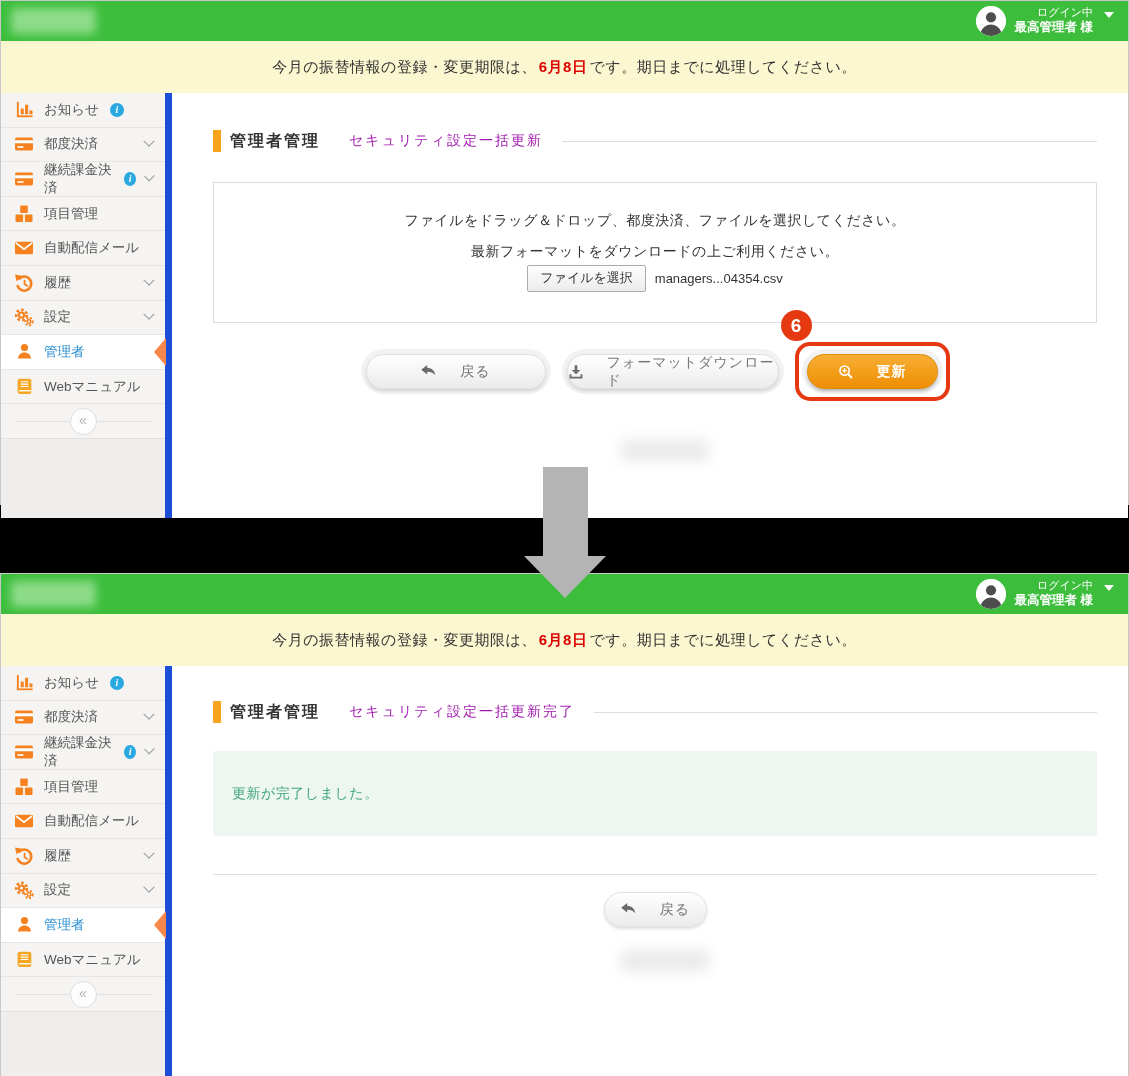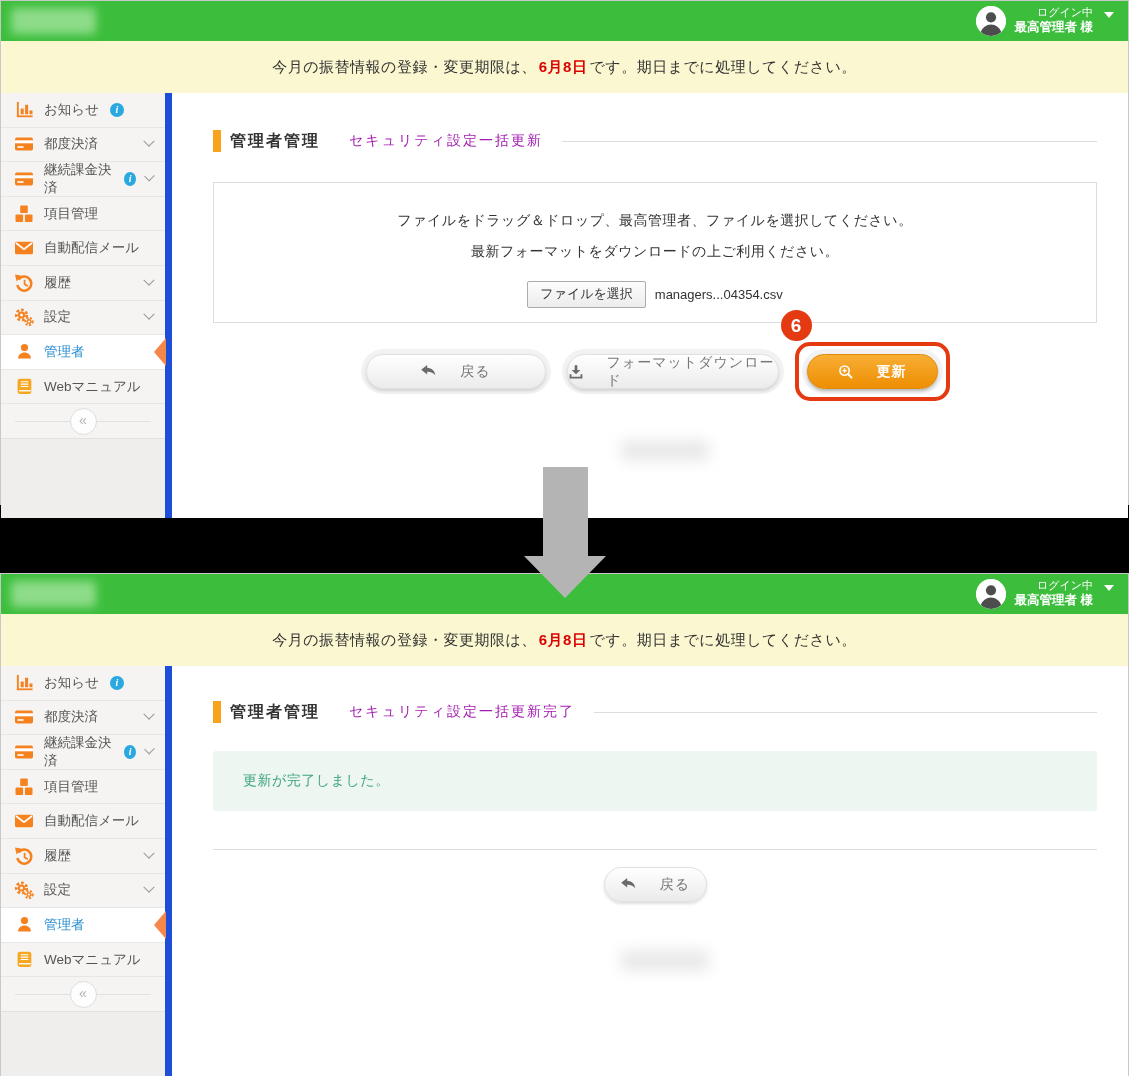--- a/index.html
+++ b/index.html
@@ -60,21 +60,21 @@
   .shot1 .title-row { margin-top:37px; }
   .shot2 .title-row { margin-top:35px; }
   .tbar { width:8px; height:22px; background:#f9a21c; flex:0 0 auto; }
   .ttl { font-size:16px; font-weight:bold; color:#333; letter-spacing:2px; white-space:nowrap; }
   .tsub { font-size:14px; color:#a21caf; letter-spacing:2px; white-space:nowrap; margin-left:20px; }
   .tline { flex:1; height:1px; background:#ddd; margin-left:10px; }
 
   .dropzone { margin-top:30px; height:141px; border:1px solid #ddd; text-align:center; font-size:14px; color:#333; }
   .dz-line1 { margin-top:29px; letter-spacing:.5px; }
   .dz-line2 { margin-top:13px; letter-spacing:.5px; }
-  .file-row { margin-top:20px; display:flex; align-items:center; justify-content:center; gap:9px; }
+  .file-row { margin-top:4px; display:flex; align-items:center; justify-content:center; gap:9px; }
   .file-btn { border:1px solid #ababab; background:linear-gradient(#fdfdfd,#ececec); border-radius:2px;
               padding:3px 12px 4px; font-size:13px; color:#333; cursor:pointer;
               font-family:"Liberation Sans",sans-serif; }
   .file-name { font-size:13px; color:#333; }
 
   .buttons-row { margin-top:19px; display:flex; justify-content:center; align-items:center; gap:11px; }
   .pill-outer { background:#f2f2f2; border-radius:28px; padding:5px; }
   .pill { display:flex; align-items:center; justify-content:center; gap:23px;
           background:linear-gradient(#ffffff,#ebebeb); border:1px solid #e0e0e0; border-radius:22px;
           height:35px; font-size:14px; color:#777; letter-spacing:1px; cursor:pointer;
@@ -88,22 +88,22 @@
   .step-badge { position:absolute; top:-36px; left:-18px; width:31px; height:31px; border-radius:50%;
                 background:#e53911; color:#fff; font-size:19px; font-weight:bold;
                 display:flex; align-items:center; justify-content:center; z-index:6; }
 
   .redacted { position:absolute; left:449px; width:88px; height:21px; background:#e9e9e9;
               border-radius:3px; filter:blur(7px); }
   .redacted.r1 { top:347px; }
   .redacted.r2 { top:284px; }
 
   
-  .success-box { margin-top:28px; height:60px; background:#edf6f1; border-radius:3px;
-                 display:flex; align-items:center; padding-left:30px; color:#3fa57d; font-size:14px;
+  .success-box { margin-top:28px; height:85px; background:#edf6f1; border-radius:3px;
+                 display:flex; align-items:center; padding-left:19px; color:#3fa57d; font-size:14px;
                  letter-spacing:.5px; }
   .divider { margin-top:38px; height:1px; background:#ddd; }
   .back-row { margin-top:17px; display:flex; justify-content:center; }
   .pill.back2 { width:103px; border-radius:19px; }
 
   
   .big-arrow { position:absolute; left:524px; top:467px; width:82px; height:132px; z-index:40; pointer-events:none; }
   .big-arrow .shaft { position:absolute; left:19px; top:0; width:45px; height:90px; background:#b4b4b4; }
   .big-arrow .head { position:absolute; left:0; top:89px; width:0; height:0;
                      border-left:41px solid transparent; border-right:41px solid transparent;
@@ -252,21 +252,21 @@
 
     <main class="main">
       <div class="title-row">
         <span class="tbar"></span>
         <span class="ttl">管理者管理</span>
         <span class="tsub">セキュリティ設定一括更新</span>
         <span class="tline"></span>
       </div>
 
       <div class="dropzone">
-        <div class="dz-line1">ファイルをドラッグ＆ドロップ、最高管理者、ファイルを選択してください。</div>
+        <div class="dz-line1">ファイルをドラッグ＆ドロップ、都度決済、ファイルを選択してください。</div>
         <div class="dz-line2">最新フォーマットをダウンロードの上ご利用ください。</div>
         <div class="file-row">
           <button class="file-btn">ファイルを選択</button>
           <span class="file-name">managers...04354.csv</span>
         </div>
       </div>
 
       <div class="buttons-row">
         <div class="pill-outer">
           <div class="pill back1">

